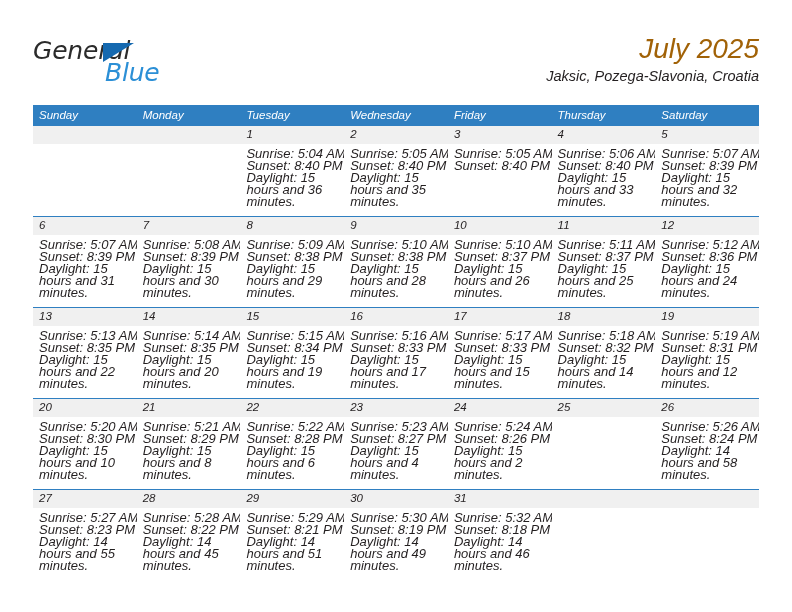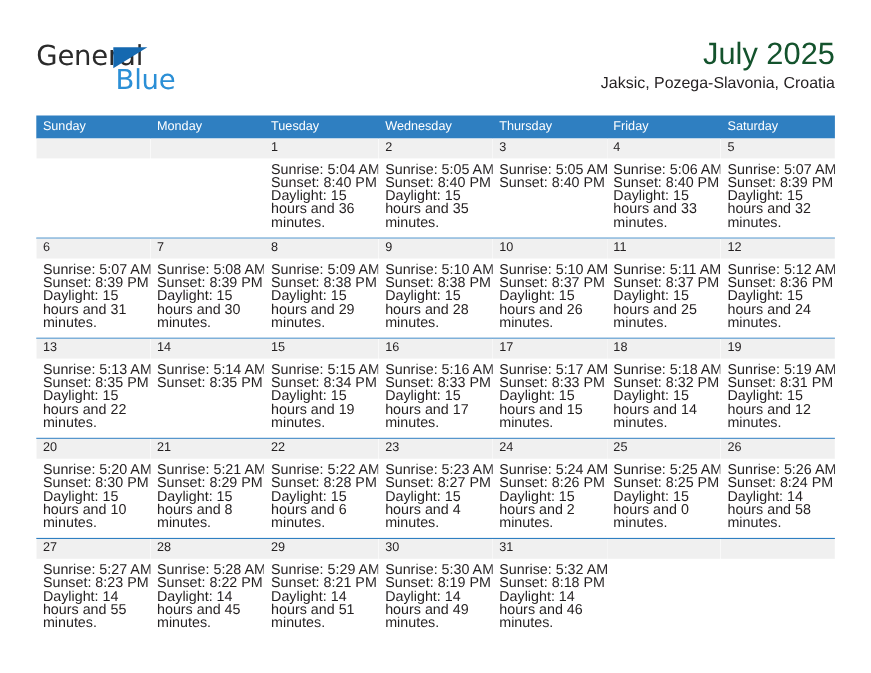--- a/index.html
+++ b/index.html
@@ -13,20 +13,21 @@
     font-family: "Liberation Sans", sans-serif;
     color: #231f20;
     overflow: hidden;
   }
 
   .page {
     position: relative;
     width: 792px;
     height: 472px;
     box-sizing: border-box;
+    font-style: italic;
   }
 
   
   .topbar {
     position: absolute;
     left: 33px;
     top: 32px;
     right: 33px;
     height: 62px;
   }
@@ -70,21 +71,21 @@
 
   .title-block {
     position: absolute;
     right: 0;
     top: 0;
     text-align: right;
   }
   .cal-title {
     font-size: 28px;
     font-weight: 400;
-    color: #14532d;
+    color: #a16207;
     line-height: 34px;
     white-space: nowrap;
   }
   .cal-subtitle {
     font-size: 14.5px;
     font-weight: 400;
     color: #231f20;
     line-height: 20px;
     white-space: nowrap;
   }
@@ -176,22 +177,22 @@
     </div>
 
   </div>
 
   <div class="calendar">
     <div class="weekday-row" id="weekday-row">
         <div class="weekday-cell">Sunday</div>
         <div class="weekday-cell">Monday</div>
         <div class="weekday-cell">Tuesday</div>
         <div class="weekday-cell">Wednesday</div>
+        <div class="weekday-cell">Friday</div>
         <div class="weekday-cell">Thursday</div>
-        <div class="weekday-cell">Friday</div>
         <div class="weekday-cell">Saturday</div>
       </div>
     <div id="weeks-container">
         <div class="week-row">
           <div class="day-cell empty">
             <div class="day-number-band"></div>
           </div>
           <div class="day-cell empty">
             <div class="day-number-band"></div>
           </div>
@@ -300,20 +301,21 @@
               <div>Sunrise: 5:13 AM</div>
               <div>Sunset: 8:35 PM</div>
               <div class="daylight-line">Daylight: 15 hours and 22 minutes.</div>
             </div>
           </div>
           <div class="day-cell">
             <div class="day-number-band">14</div>
             <div class="day-body">
               <div>Sunrise: 5:14 AM</div>
               <div>Sunset: 8:35 PM</div>
+              <div class="daylight-line">Daylight: 15 hours and 20 minutes.</div>
             </div>
           </div>
           <div class="day-cell">
             <div class="day-number-band">15</div>
             <div class="day-body">
               <div>Sunrise: 5:15 AM</div>
               <div>Sunset: 8:34 PM</div>
               <div class="daylight-line">Daylight: 15 hours and 19 minutes.</div>
             </div>
           </div>
@@ -386,25 +388,20 @@
           <div class="day-cell">
             <div class="day-number-band">24</div>
             <div class="day-body">
               <div>Sunrise: 5:24 AM</div>
               <div>Sunset: 8:26 PM</div>
               <div class="daylight-line">Daylight: 15 hours and 2 minutes.</div>
             </div>
           </div>
           <div class="day-cell">
             <div class="day-number-band">25</div>
-            <div class="day-body">
-              <div>Sunrise: 5:25 AM</div>
-              <div>Sunset: 8:25 PM</div>
-              <div class="daylight-line">Daylight: 15 hours and 0 minutes.</div>
-            </div>
           </div>
           <div class="day-cell">
             <div class="day-number-band">26</div>
             <div class="day-body">
               <div>Sunrise: 5:26 AM</div>
               <div>Sunset: 8:24 PM</div>
               <div class="daylight-line">Daylight: 14 hours and 58 minutes.</div>
             </div>
           </div>
         </div>

